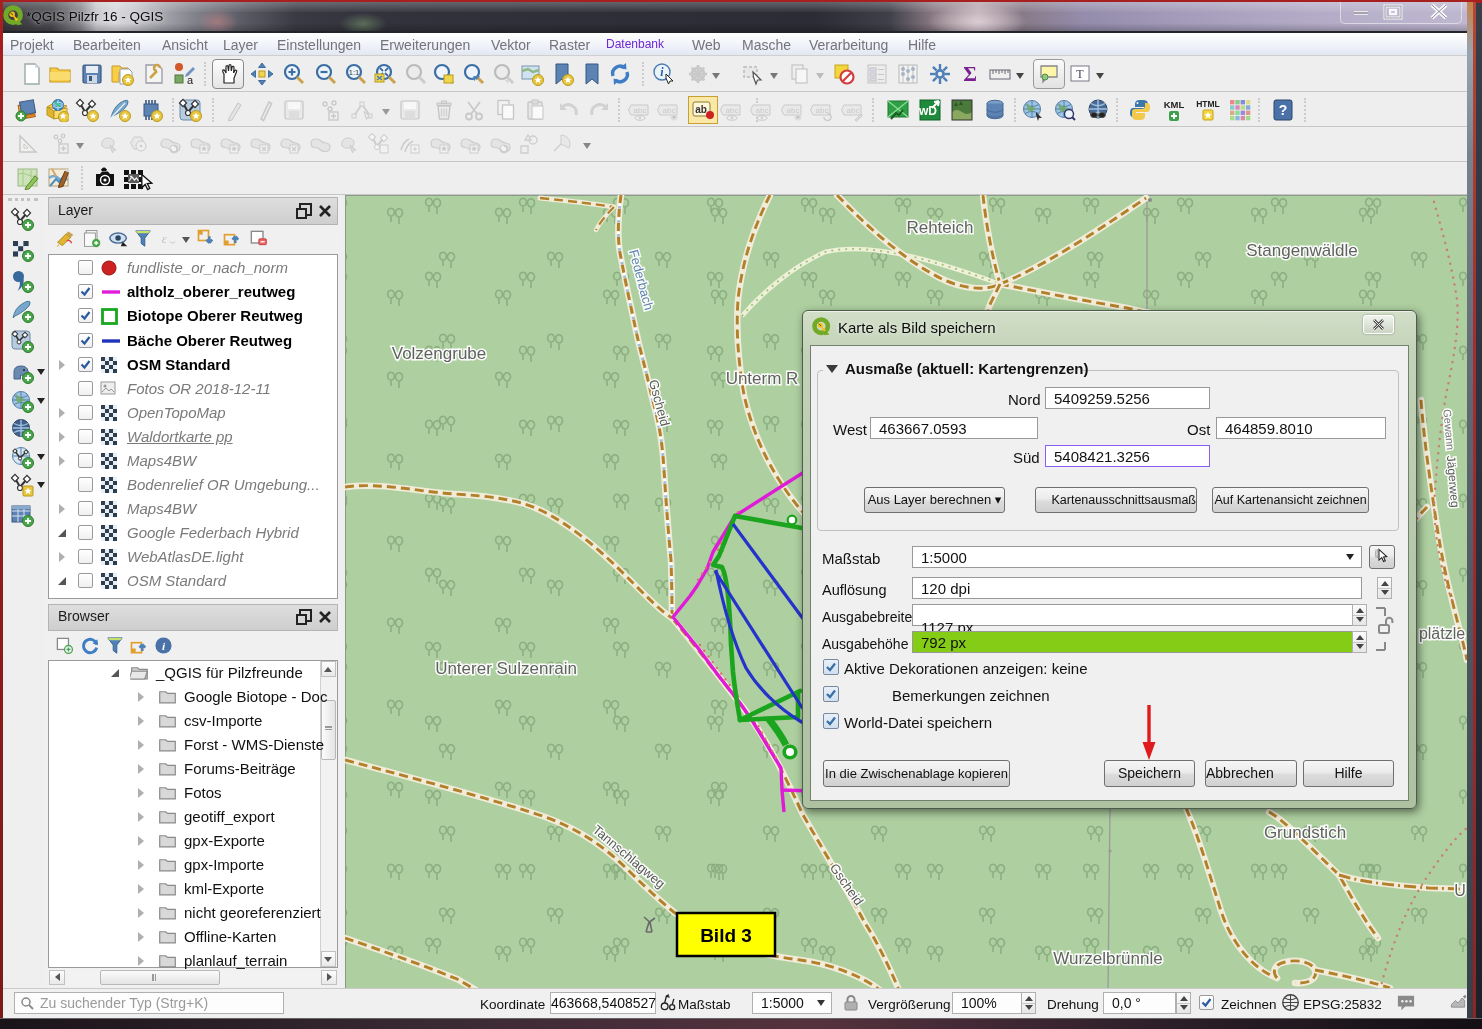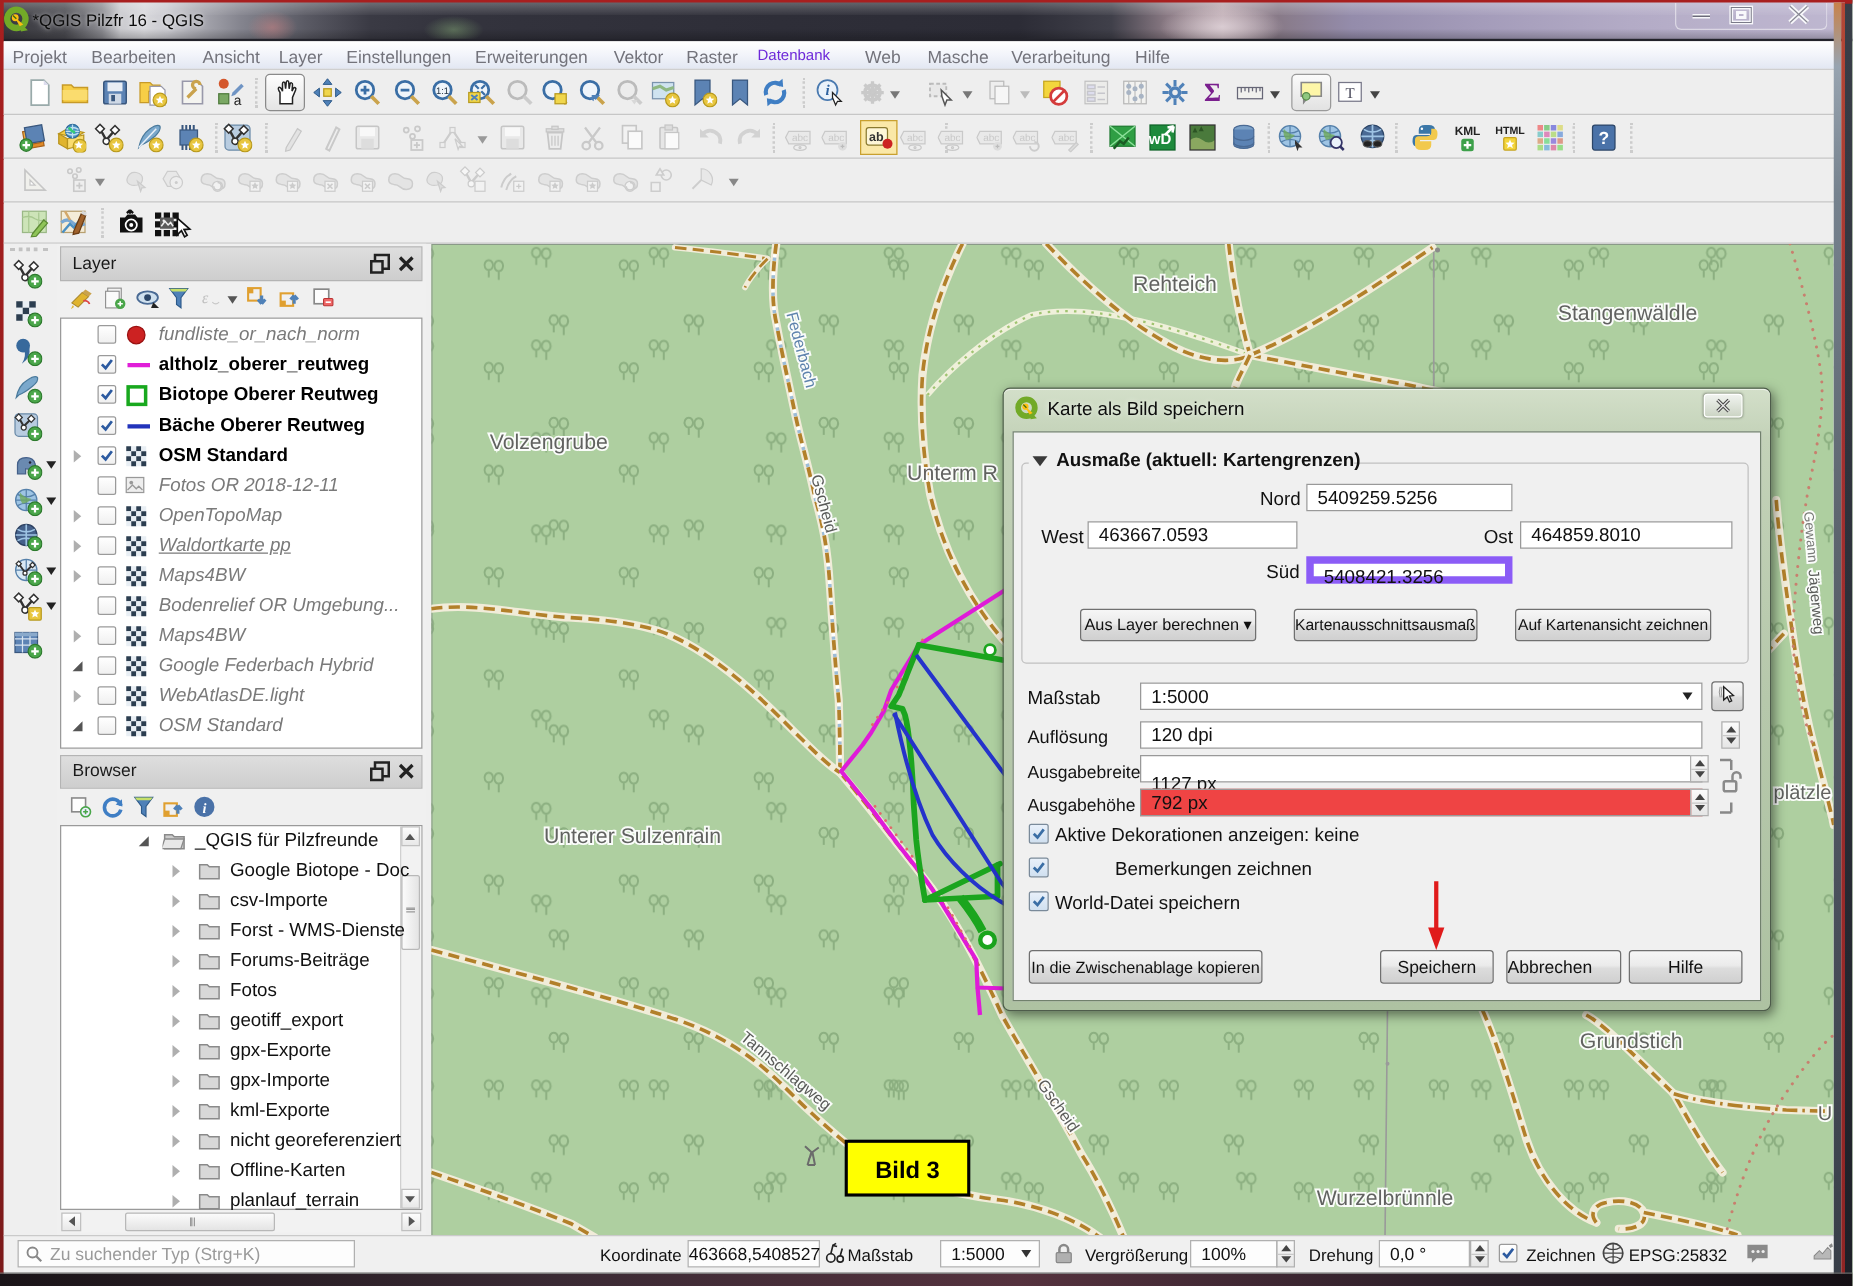--- a/index.html
+++ b/index.html
@@ -1344,23 +1344,23 @@
 <div class="abs" style="left:823px;top:361px;width:260px;height:16px;background:#f0f0f0"></div>
 <div class="abs" style="left:826px;top:365px;width:0;height:0;border-top:8px solid #3a3a3a;border-left:6px solid transparent;border-right:6px solid transparent"></div>
 <div class="abs" style="left:845px;top:360px;font-size:15px;font-weight:bold;color:#111">Ausmaße (aktuell: Kartengrenzen)</div>
 <div class="abs" style="left:1008px;top:391px;font-size:15px;color:#111;white-space:nowrap">Nord</div>
 <div class="abs" style="left:1045px;top:387px;width:165px;height:22px;background:#fff;border:1px solid #999;font-size:15px;color:#111;padding:2px 0 0 8px">5409259.5256</div>
 <div class="abs" style="left:833px;top:421px;font-size:15px;color:#111;white-space:nowrap">West</div>
 <div class="abs" style="left:870px;top:417px;width:168px;height:22px;background:#fff;border:1px solid #999;font-size:15px;color:#111;padding:2px 0 0 8px">463667.0593</div>
 <div class="abs" style="left:1187px;top:421px;font-size:15px;color:#111;white-space:nowrap">Ost</div>
 <div class="abs" style="left:1216px;top:417px;width:170px;height:22px;background:#fff;border:1px solid #999;font-size:15px;color:#111;padding:2px 0 0 8px">464859.8010</div>
 <div class="abs" style="left:1013px;top:449px;font-size:15px;color:#111;white-space:nowrap">Süd</div>
-<div class="abs" style="left:1045px;top:445px;width:165px;height:22px;background:#fff;border:6px solid #8b5cf6;font-size:15px;color:#111;padding:2px 17px 0 8px">5408421.3256</div>
+<div class="abs" style="left:1045px;top:445px;width:165px;height:22px;background:#fff;border:1px solid #8b5cf6;font-size:15px;color:#111;padding:2px 17px 0 8px">5408421.3256</div>
 <div class="abs" style="left:864px;top:487px;width:141px;height:26px;background:linear-gradient(180deg,#f6f6f6 0%,#ebebeb 45%,#dcdcdc 55%,#d0d0d0 100%);border:1px solid #707070;border-radius:3px;font-size:13px;color:#111;text-align:center;line-height:24px;white-space:nowrap;overflow:hidden">Aus Layer berechnen ▾</div>
-<div class="abs" style="left:1035px;top:487px;width:147px;height:26px;background:linear-gradient(180deg,#f6f6f6 0%,#ebebeb 45%,#dcdcdc 55%,#d0d0d0 100%);border:1px solid #707070;border-radius:3px;font-size:12.5px;color:#111;text-align:left;line-height:24px;white-space:nowrap;overflow:hidden">Kartenausschnittsausmaß</div>
+<div class="abs" style="left:1035px;top:487px;width:162px;height:26px;background:linear-gradient(180deg,#f6f6f6 0%,#ebebeb 45%,#dcdcdc 55%,#d0d0d0 100%);border:1px solid #707070;border-radius:3px;font-size:12.5px;color:#111;text-align:right;line-height:24px;white-space:nowrap;overflow:hidden">Kartenausschnittsausmaß</div>
 <div class="abs" style="left:1212px;top:487px;width:157px;height:26px;background:linear-gradient(180deg,#f6f6f6 0%,#ebebeb 45%,#dcdcdc 55%,#d0d0d0 100%);border:1px solid #707070;border-radius:3px;font-size:12.5px;color:#111;text-align:center;line-height:24px;white-space:nowrap;overflow:hidden">Auf Kartenansicht zeichnen</div>
 <div class="abs" style="left:822px;top:550px;font-size:15px;color:#111;white-space:nowrap">Maßstab</div>
 <div class="abs" style="left:912px;top:546px;width:450px;height:22px;background:#fff;border:1px solid #999;font-size:15px;color:#111;padding:2px 0 0 8px">1:5000</div>
 <div class="abs" style="left:1346px;top:554px;width:0;height:0;border-left:4.5px solid transparent;border-right:4.5px solid transparent;border-top:6px solid #222"></div>
 <div class="abs" style="left:1369px;top:545px;width:26px;height:24px;background:linear-gradient(180deg,#f6f6f6 0%,#ebebeb 45%,#dcdcdc 55%,#d0d0d0 100%);border:1px solid #707070;border-radius:3px;font-size:14px;color:#111;text-align:center;line-height:22px;white-space:nowrap;overflow:hidden"></div>
 <svg class="abs" style="left:1374px;top:548px" width="17" height="17" viewBox="0 0 24 24">
     <path d="M7,2 L7,17 L11,13.5 L13.5,19 L16,18 L13.5,12.5 L18,12 z" fill="#fff" stroke="#222" stroke-width="1.5"></path>
     <path d="M3,2 q-2,6 0,12 M5,2 q-1.5,6 0,12" stroke="#888" fill="none"></path>
   </svg>
 <div class="abs" style="left:822px;top:582px;font-size:14.5px;color:#111;white-space:nowrap">Auflösung</div>
@@ -1371,21 +1371,21 @@
     <div style="position:absolute;left:0;top:10px;width:100%;height:1px;background:#c8c8c8"></div>
   </div>
 <div class="abs" style="left:822px;top:609px;font-size:14px;color:#111;white-space:nowrap">Ausgabebreite</div>
 <div class="abs" style="left:912px;top:604px;width:450px;height:22px;background:#fff;border:1px solid #999;font-size:15px;color:#111;padding:14px 0 0 8px">1127 px</div>
 <div class="abs" style="left:1352px;top:604px;width:15px;height:22px;background:linear-gradient(180deg,#fbfbfb,#e6e6e6);border:1px solid #b0b0b0">
     <div style="position:absolute;left:3px;top:3px;width:0;height:0;border-left:4px solid transparent;border-right:4px solid transparent;border-bottom:5px solid #444"></div>
     <div style="position:absolute;left:3px;bottom:3px;width:0;height:0;border-left:4px solid transparent;border-right:4px solid transparent;border-top:5px solid #444"></div>
     <div style="position:absolute;left:0;top:10px;width:100%;height:1px;background:#c8c8c8"></div>
   </div>
 <div class="abs" style="left:822px;top:636px;font-size:14px;color:#111;white-space:nowrap">Ausgabehöhe</div>
-<div class="abs" style="left:912px;top:631px;width:450px;height:22px;background:#ef4444;border:1px solid #999;font-size:15px;color:#111;padding:2px 0 0 8px">792 px</div>
+<div class="abs" style="left:912px;top:631px;width:450px;height:22px;background:#84cc16;border:1px solid #999;font-size:15px;color:#111;padding:2px 0 0 8px">792 px</div>
 <div class="abs" style="left:1352px;top:631px;width:15px;height:22px;background:linear-gradient(180deg,#fbfbfb,#e6e6e6);border:1px solid #b0b0b0">
     <div style="position:absolute;left:3px;top:3px;width:0;height:0;border-left:4px solid transparent;border-right:4px solid transparent;border-bottom:5px solid #444"></div>
     <div style="position:absolute;left:3px;bottom:3px;width:0;height:0;border-left:4px solid transparent;border-right:4px solid transparent;border-top:5px solid #444"></div>
     <div style="position:absolute;left:0;top:10px;width:100%;height:1px;background:#c8c8c8"></div>
   </div>
 <svg class="abs" style="left:1372px;top:604px" width="22" height="50" viewBox="0 0 22 50">
     <path d="M4,4 h9 M13,4 v8 M4,46 h9 M13,46 v-8" stroke="#888" stroke-width="2" fill="none"></path>
     <rect x="7" y="21" width="10" height="8" rx="1.5" fill="none" stroke="#8a8a8a" stroke-width="2"></rect>
     <path d="M14,21 v-4 a3.2,3.2 0 0,1 6.4,0 v2" stroke="#8a8a8a" stroke-width="2" fill="none"></path>
   </svg>

